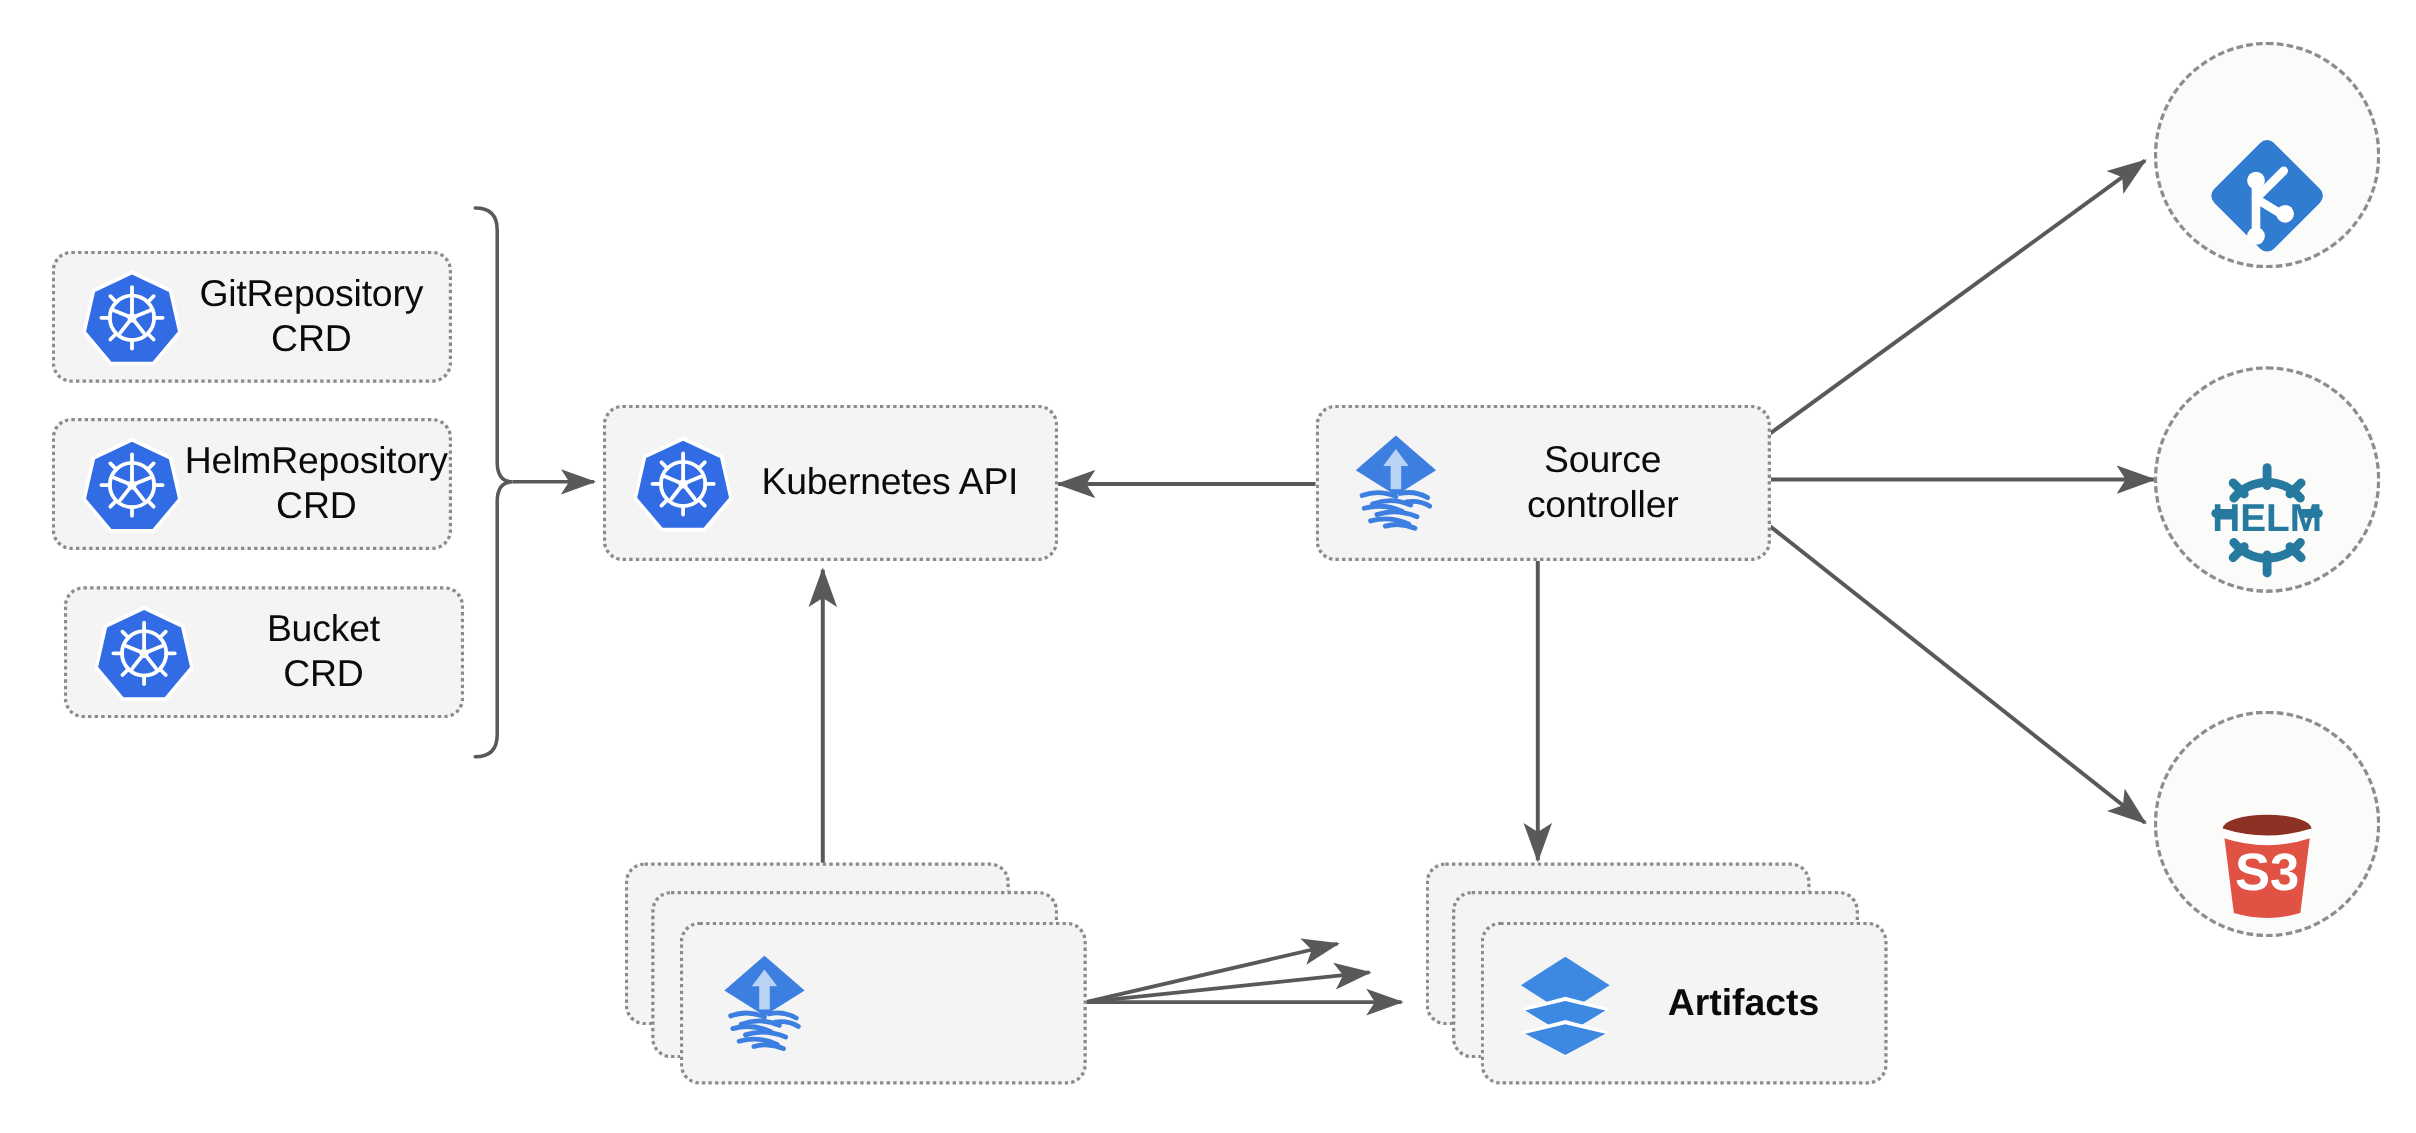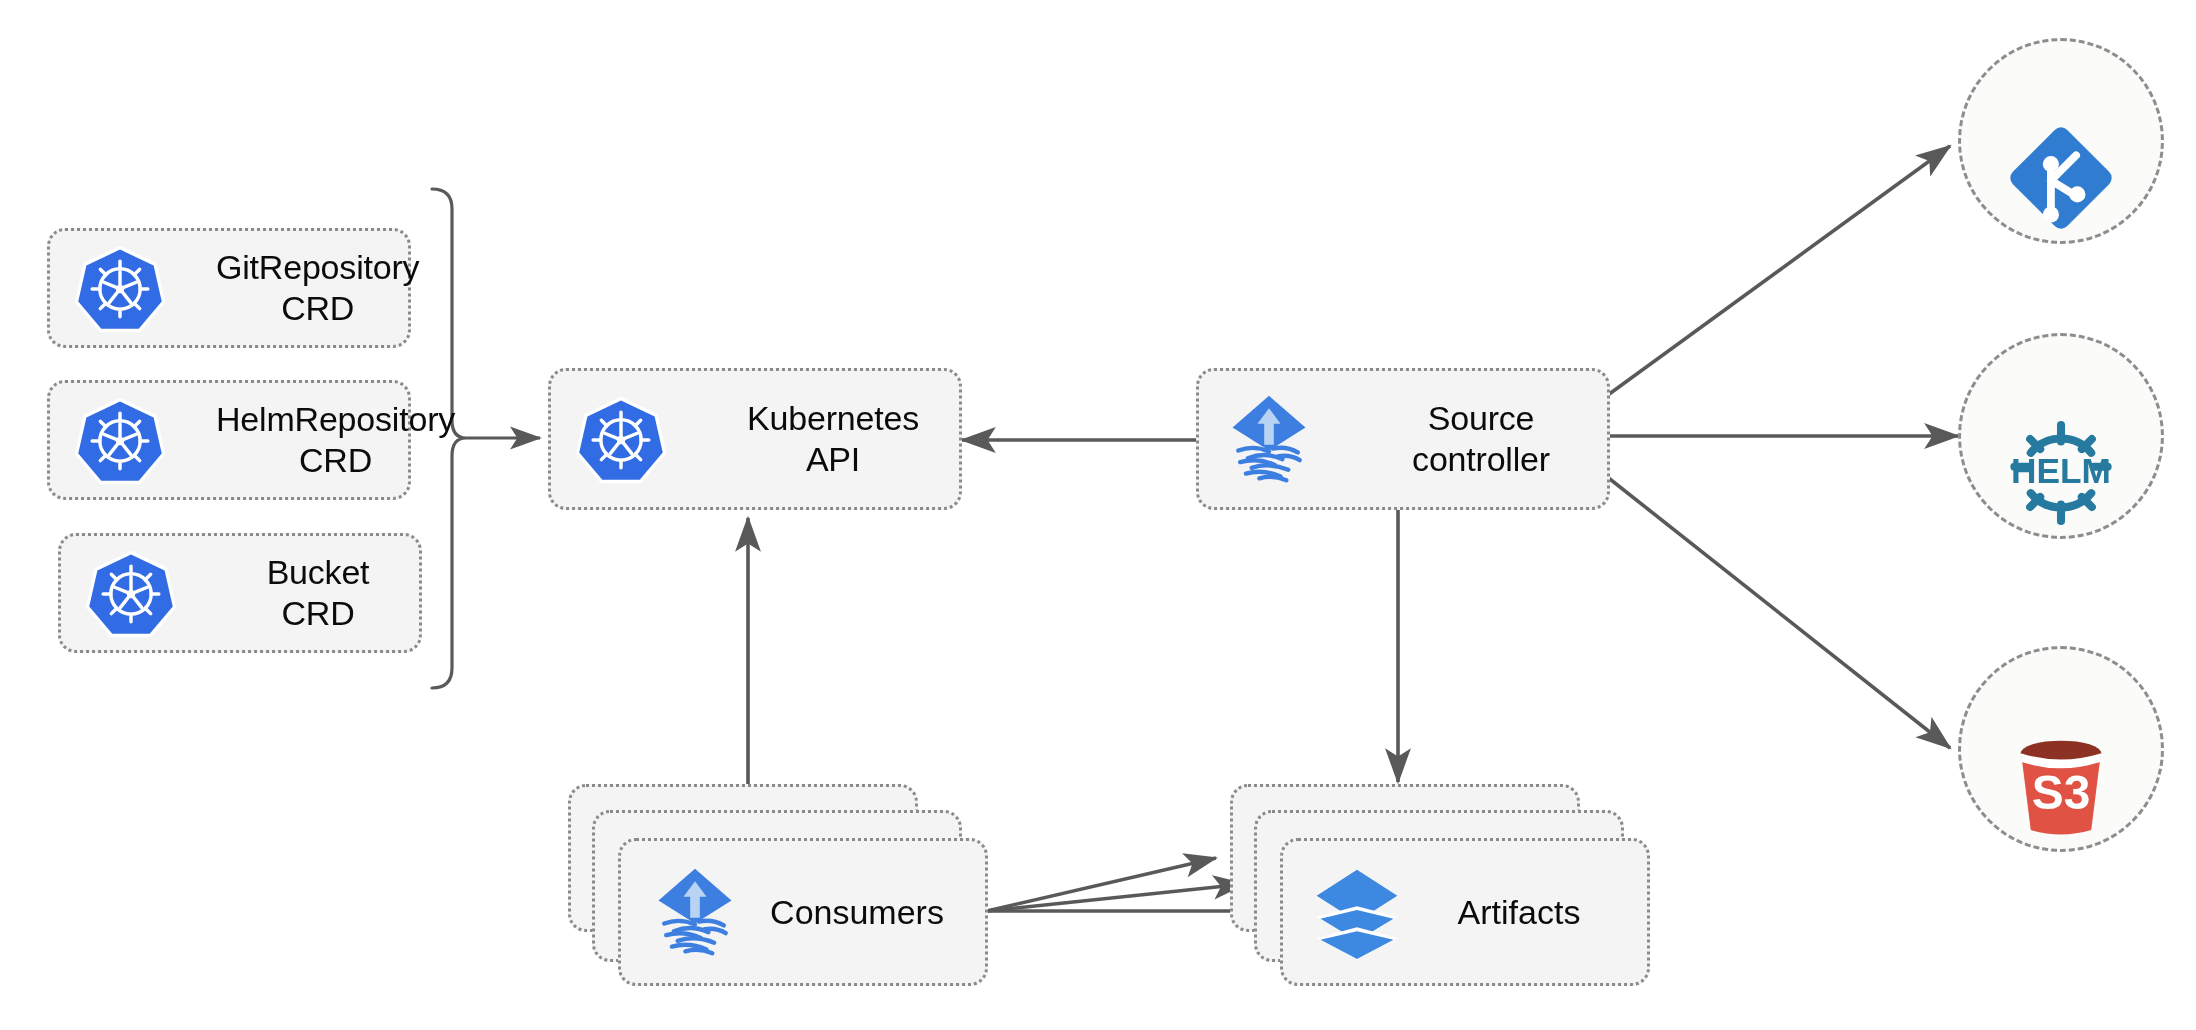--- a/index.html
+++ b/index.html
@@ -21,21 +21,20 @@
   
   .node {
     position: absolute;
     box-sizing: border-box;
     background: #f4f4f4;
     border: 3px dotted #8a8a8a;
     border-radius: 18px;
     display: flex;
     align-items: center;
     justify-content: flex-start;
-    gap: 48px;
   }
   .node .label {
     flex: 1;
     text-align: center;
     font-size: 34px;
     line-height: 1.22;
     color: #0b0b0b;
     letter-spacing: -0.2px;
     white-space: pre-line;
     padding-right: 10px;
@@ -285,25 +284,24 @@
             <path d="M28 70 Q 46 63 64 71"></path>
             <path d="M20 74 Q 38 69 56 77"></path>
             <path d="M32 80 Q 50 74 70 82"></path>
             <path d="M26 86 Q 44 81 62 89"></path>
             <path d="M40 91 Q 54 87 68 93"></path>
             <path d="M54 60 Q 68 57 80 64"></path>
             <path d="M60 68 Q 72 66 82 72"></path>
           </g>
         </svg>
       </span>
-      <span class="label">Consumers</span>
     </div>
   </div>
 
-  <div class="stack" style="left:1230px; top:784px; width:420px; height:220px;">
+  <div class="stack" style="left:1296px; top:784px; width:420px; height:220px;font-weight:bold;">
     <div class="layer" style="left:0px; top:0px; width:350px; height:148px;"></div>
     <div class="layer" style="left:24px; top:26px; width:370px; height:152px;"></div>
     <div class="layer front" style="left:50px; top:54px; width:370px; height:148px;">
       <span class="iconbox">
         <svg viewBox="0 0 100 100">
           <path d="M50 6 L92 33 L50 60 L8 33 Z" fill="#3d88e0"></path>
           <path d="M50 44 L92 55 L50 82 L8 55 Z" fill="#ffffff"></path>
           <path d="M50 48 L88 57 L50 80 L12 57 Z" fill="#3d88e0"></path>
           <path d="M50 66 L92 77 L50 100 L8 77 Z" fill="#ffffff"></path>
           <path d="M50 70 L88 79 L50 99 L12 79 Z" fill="#3d88e0"></path>

